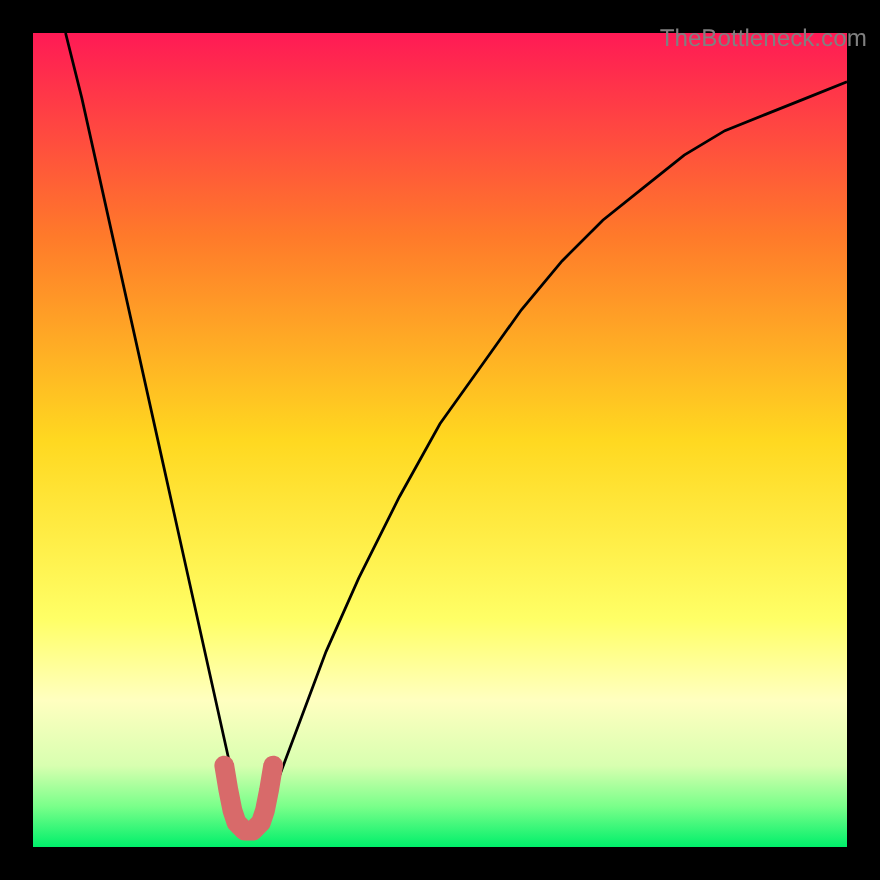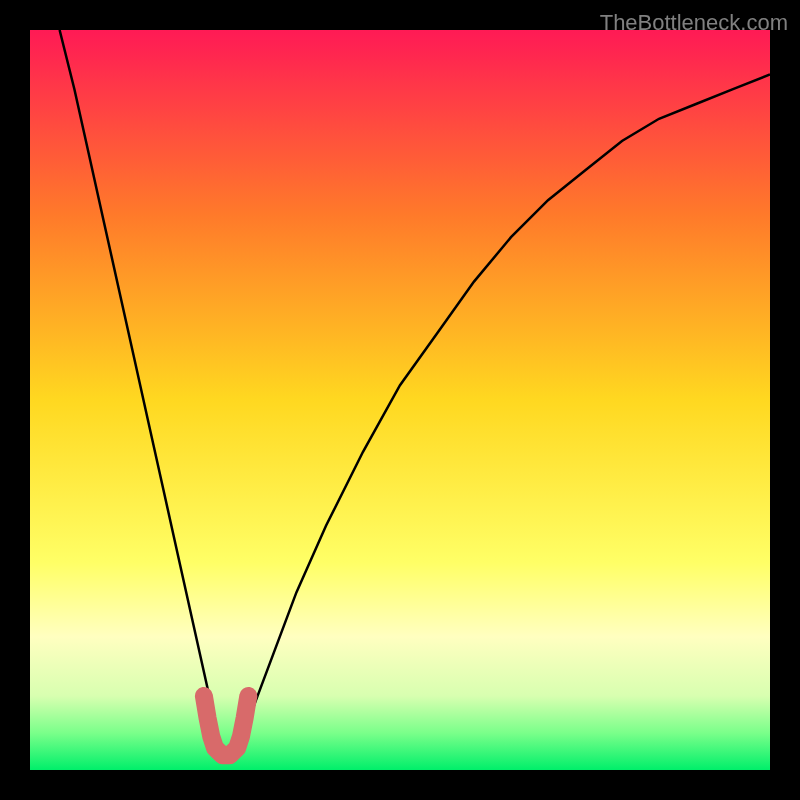--- a/index.html
+++ b/index.html
@@ -6,21 +6,21 @@
     margin: 0;
     padding: 0;
     width: 800px;
     height: 800px;
     background: #000;
     position: relative;
     font-family: Arial, sans-serif;
   }
   .watermark {
     position: absolute;
-    top: 10px;
+    top: 22px;
     right: 12px;
     color: #808080;
     font-size: 22px;
     z-index: 10;
     text-align: center;
   }
   .frame {
     position: absolute;
     top: 30px;
     left: 30px;

